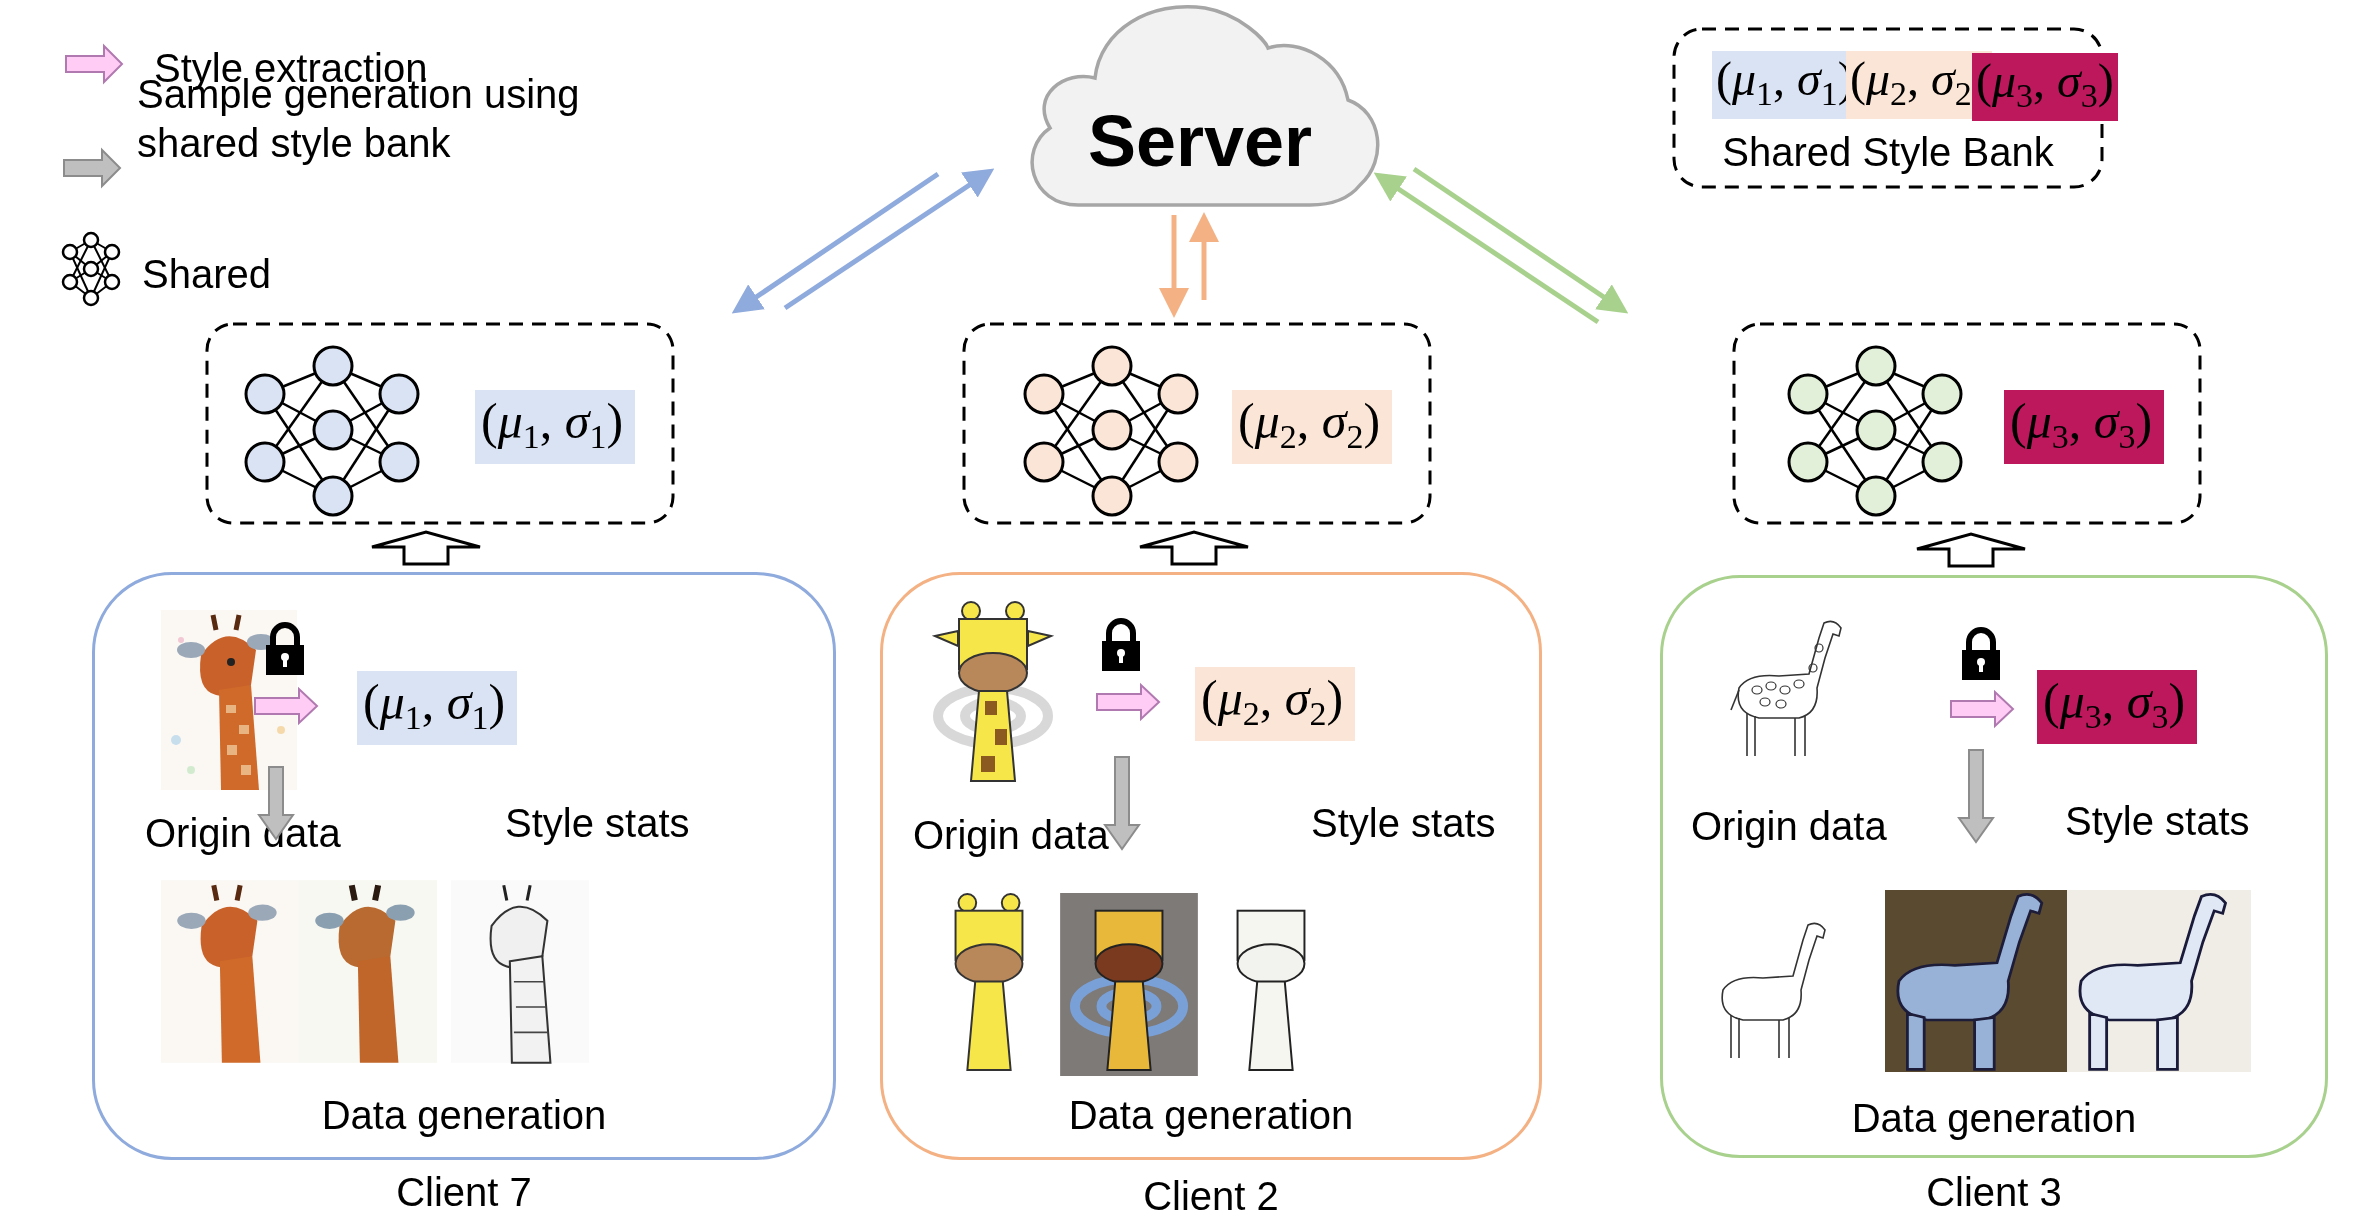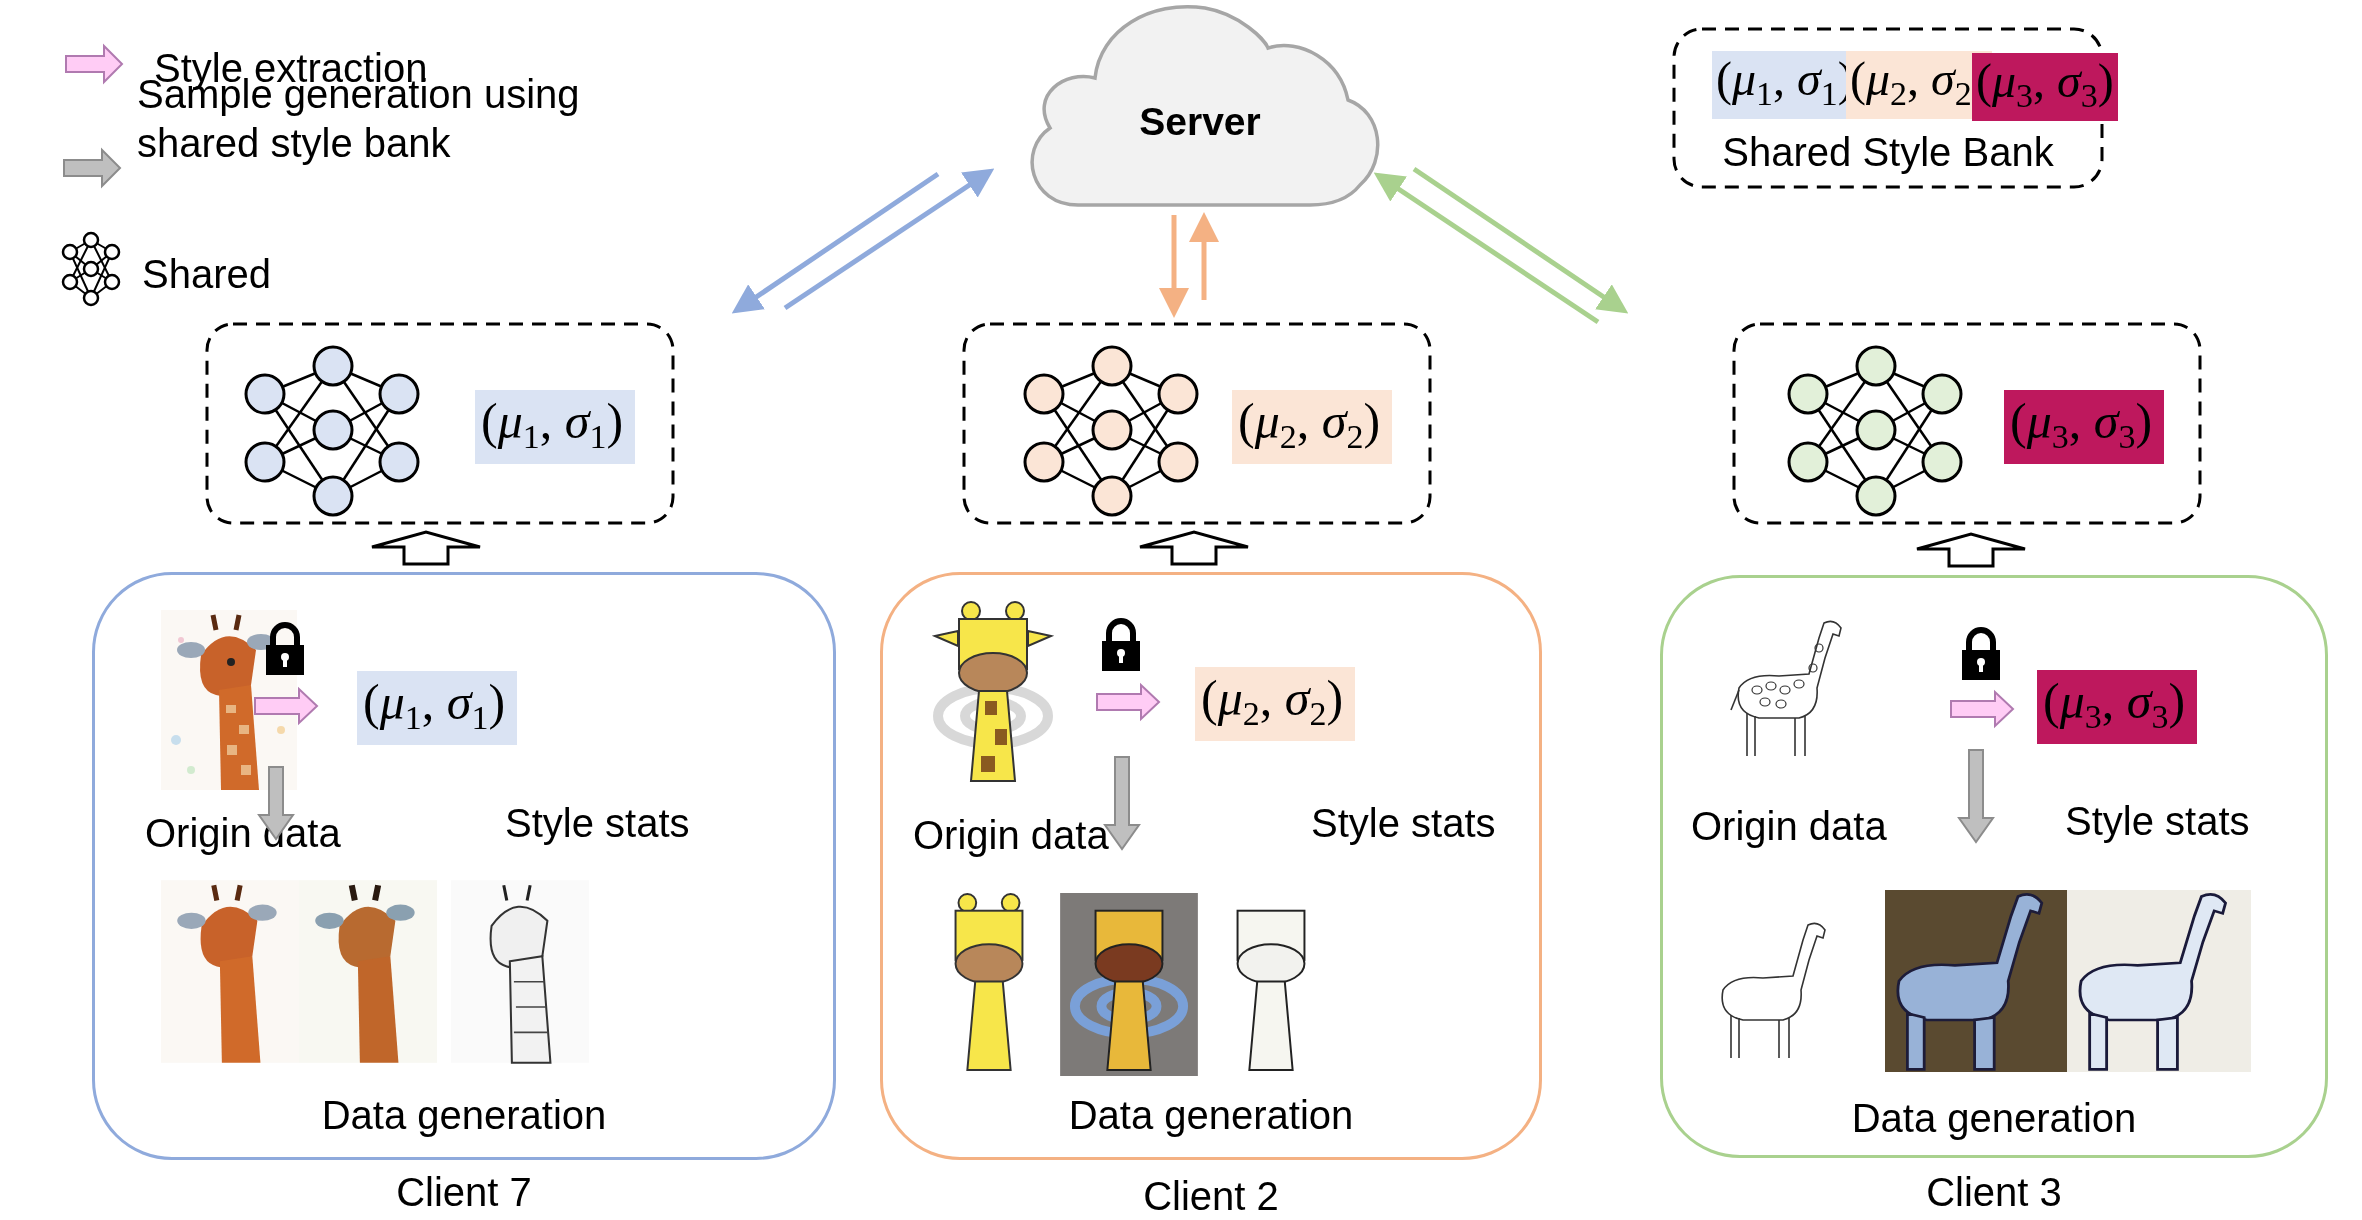--- a/index.html
+++ b/index.html
@@ -11,21 +11,21 @@
           padding:6px 12px 10px 6px; white-space:nowrap; }
   .math i { font-style:italic; }
   .math sub { font-size:34px; vertical-align:-10px; }
   .c1bg { background:#dae3f3; }
   .c2bg { background:#fbe5d6; }
   .c3bg { background:#be185d; }
   .client-panel { border:3px solid; border-radius:80px; box-sizing:border-box; }
   .dashbox { box-sizing:border-box; }
   svg { overflow:visible; }
   .legend-label { font-size:40px; line-height:1.22; }
-  .server-label { font-weight:bold; font-size:39px; }
+  .server-label { font-weight:bold; font-size:72px; }
   .img-tile { position:absolute; }
 </style>
 </head>
 <body>
 
 <div class="abs" style="left:0;top:0;width:760px;height:310px;">
   <svg class="abs" style="left:64px;top:44px;" width="60" height="40" viewBox="0 0 60 40">
     <polygon points="2,12 40,12 40,2 58,20 40,38 40,28 2,28" fill="#ffccf5" stroke="#b07ab0" stroke-width="2"></polygon>
   </svg>
   <div class="abs legend-label" style="left:142px;top:44px;margin-left:12px;">Style extraction</div>

